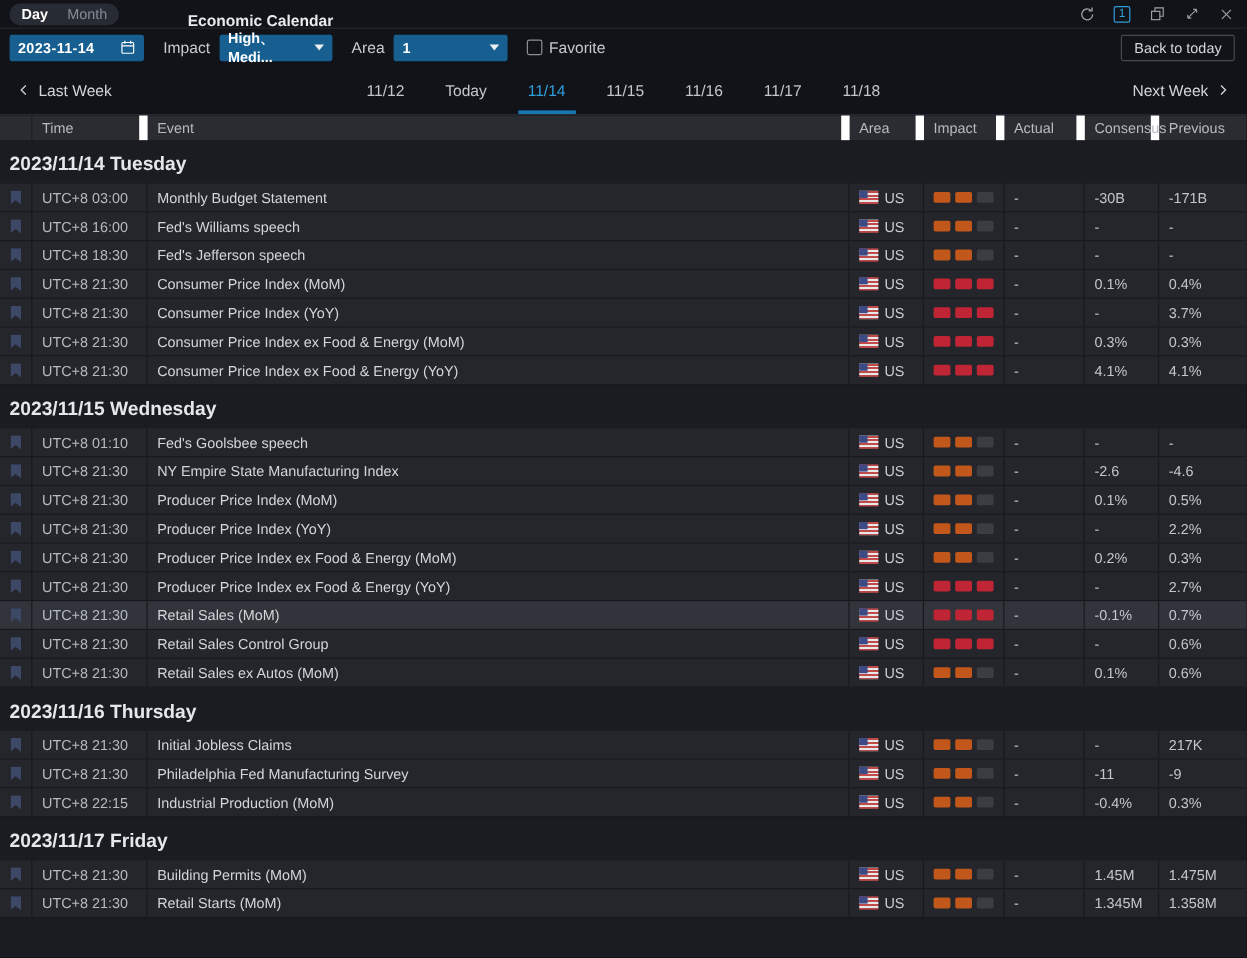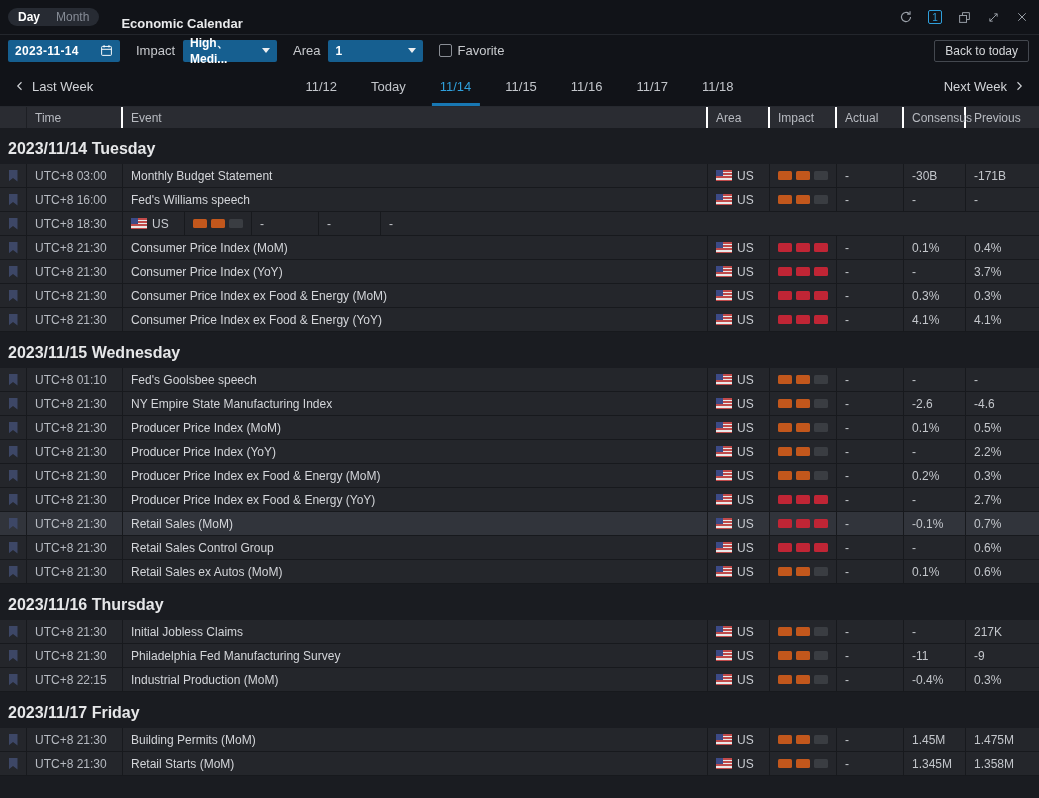--- a/index.html
+++ b/index.html
@@ -8,22 +8,22 @@
     font-family:"Liberation Sans","DejaVu Sans",sans-serif;
     background:var(--bg,#111318);
     color:#d6d8db;
     font-size:12px;
     -webkit-font-smoothing:antialiased;
   }
   .app { width:1039px; height:798px; display:flex; flex-direction:column; background:var(--bg,#111318); }
 
   
   .topbar {
-    height:35px; display:flex; align-items:center; padding:0 10px 0 8px;
-    border-bottom:1px solid #23262c; flex:0 0 auto;
+    height:24px; display:flex; align-items:center; padding:0 10px 0 8px;
+    border-bottom:1px solid #23262c; flex:0 0 auto;gap:35px;
   }
   .view-tabs { background:#272b33; border-radius:10px; display:flex; align-items:center; height:18px; padding:0 2px; }
   .view-tabs button {
     background:none; border:none; color:#868c96; font-family:inherit; font-size:12px;
     padding:0 8px; cursor:pointer; line-height:18px;
   }
   .view-tabs button.active { color:#ffffff; font-weight:bold; }
   .app-title { margin-left:22px; font-size:13px; font-weight:bold; color:#e9eaec;margin-top:12px; }
   .win-controls { margin-left:auto; display:flex; align-items:center; gap:15px; color:#9aa0a8; }
   .win-controls .wicon { width:14px; height:14px; display:flex; align-items:center; justify-content:center; cursor:pointer; }
@@ -59,21 +59,21 @@
   .weeknav { height:41px; display:flex; align-items:center; padding:0 14px; border-bottom:1px solid #26292f; position:relative; flex:0 0 auto; }
   .wn-side { display:flex; align-items:center; gap:6px; color:#d2d4d8; font-size:13px; cursor:pointer; }
   .wn-days { position:absolute; left:50%; transform:translateX(-50%); display:flex; align-items:stretch; height:100%; }
   .wday { padding:0 17px; display:flex; align-items:center; color:#c3c6cb; font-size:13px; cursor:pointer; position:relative; }
   .wday.active { color:var(--accent,#2f9fdb); }
   .wday.active::after { content:""; position:absolute; left:50%; transform:translateX(-50%); bottom:0; width:48px; height:3px; background:#1878b4; }
 
   
   .table { flex:1 1 auto; display:flex; flex-direction:column; overflow:hidden; background:#16181c; }
   .thead { height:21px; display:flex; background:#2a2c32; color:#b7bac0; font-size:12px; flex:0 0 auto; }
-  .thead .hc { display:flex; align-items:center; padding-left:8px; border-right:2px solid #ffffff; }
+  .thead .hc { display:flex; align-items:center; padding-left:8px; border-right:7px solid #ffffff; }
   .tbody { flex:1 1 auto; background:#1a1c21; }
   .section-title {
     height:30px; margin-top:6px; display:flex; align-items:center; padding-left:8px;
     color:#e6e7e9; font-weight:bold; font-size:16px; background:#1a1c21;
   }
   .row { height:24px; display:flex; background:#24262b; border-bottom:1px solid #17191d; cursor:pointer; }
   .row.hl { background:#31343b; }
   .cell { display:flex; align-items:center; padding-left:8px; border-right:1px solid #17191d; overflow:hidden; white-space:nowrap; }
   .c-pin { width:27px; justify-content:center; padding-left:0; }
   .c-time { width:96px; color:#b6bac1; }
@@ -240,20 +240,21 @@
           </div>
           <div class="cell c-actual">-</div>
           <div class="cell c-consensus">-</div>
           <div class="cell c-previous">-</div>
         </div>
         <div class="row">
           <div class="cell c-pin">
             <div class="bookmark"></div>
           </div>
           <div class="cell c-time">UTC+8 18:30</div>
+          <div class="cell c-event">Fed's Jefferson speech</div>
           <div class="cell c-area">
             <div class="usflag"></div>
             <span>US</span>
           </div>
           <div class="cell c-impact">
             <span class="bars">
               <span class="bar on-o"></span>
               <span class="bar on-o"></span>
               <span class="bar"></span>
             </span>

